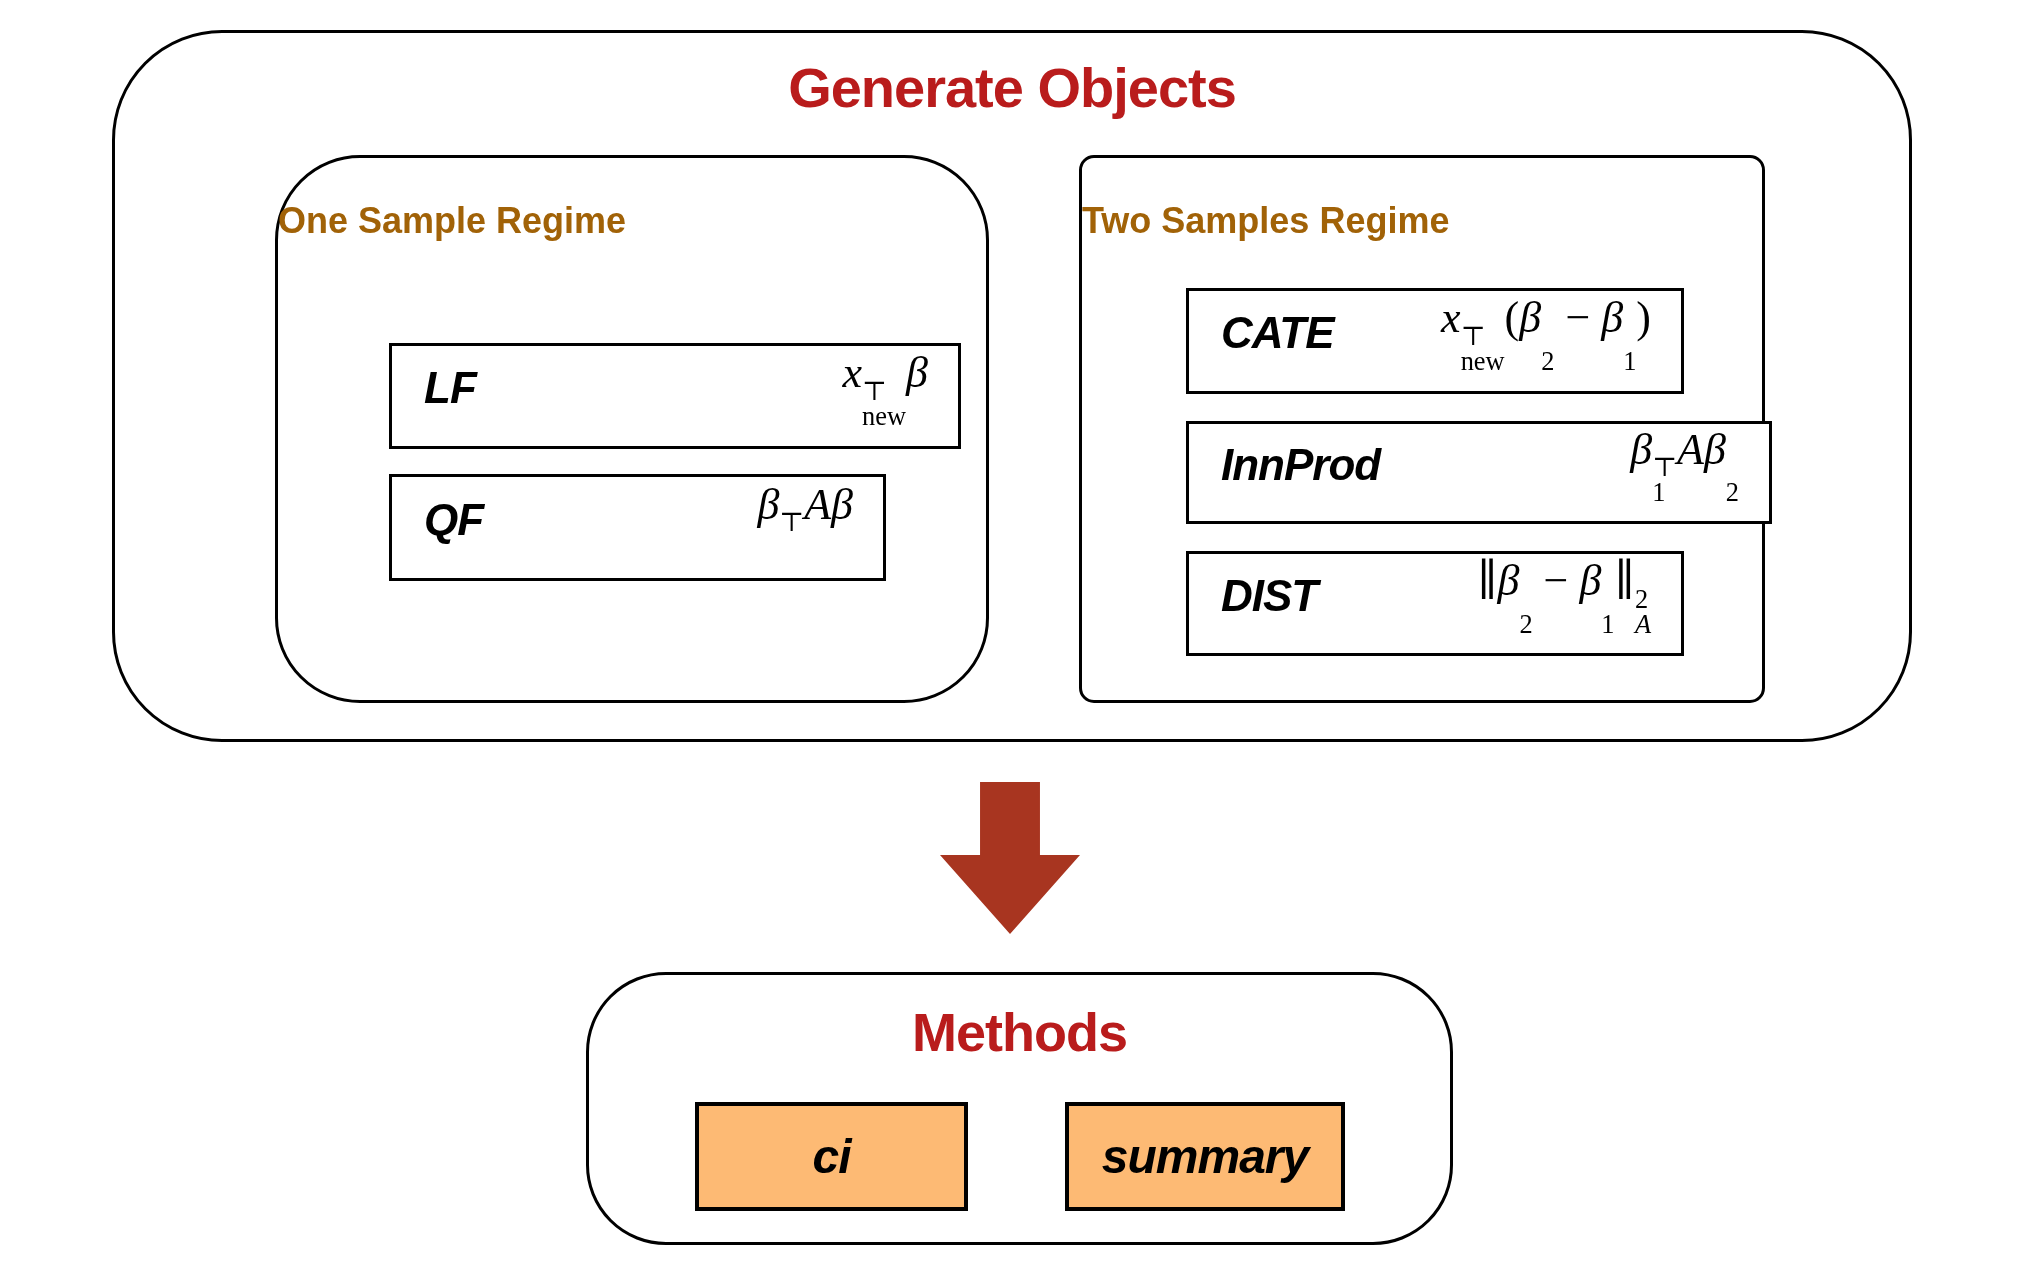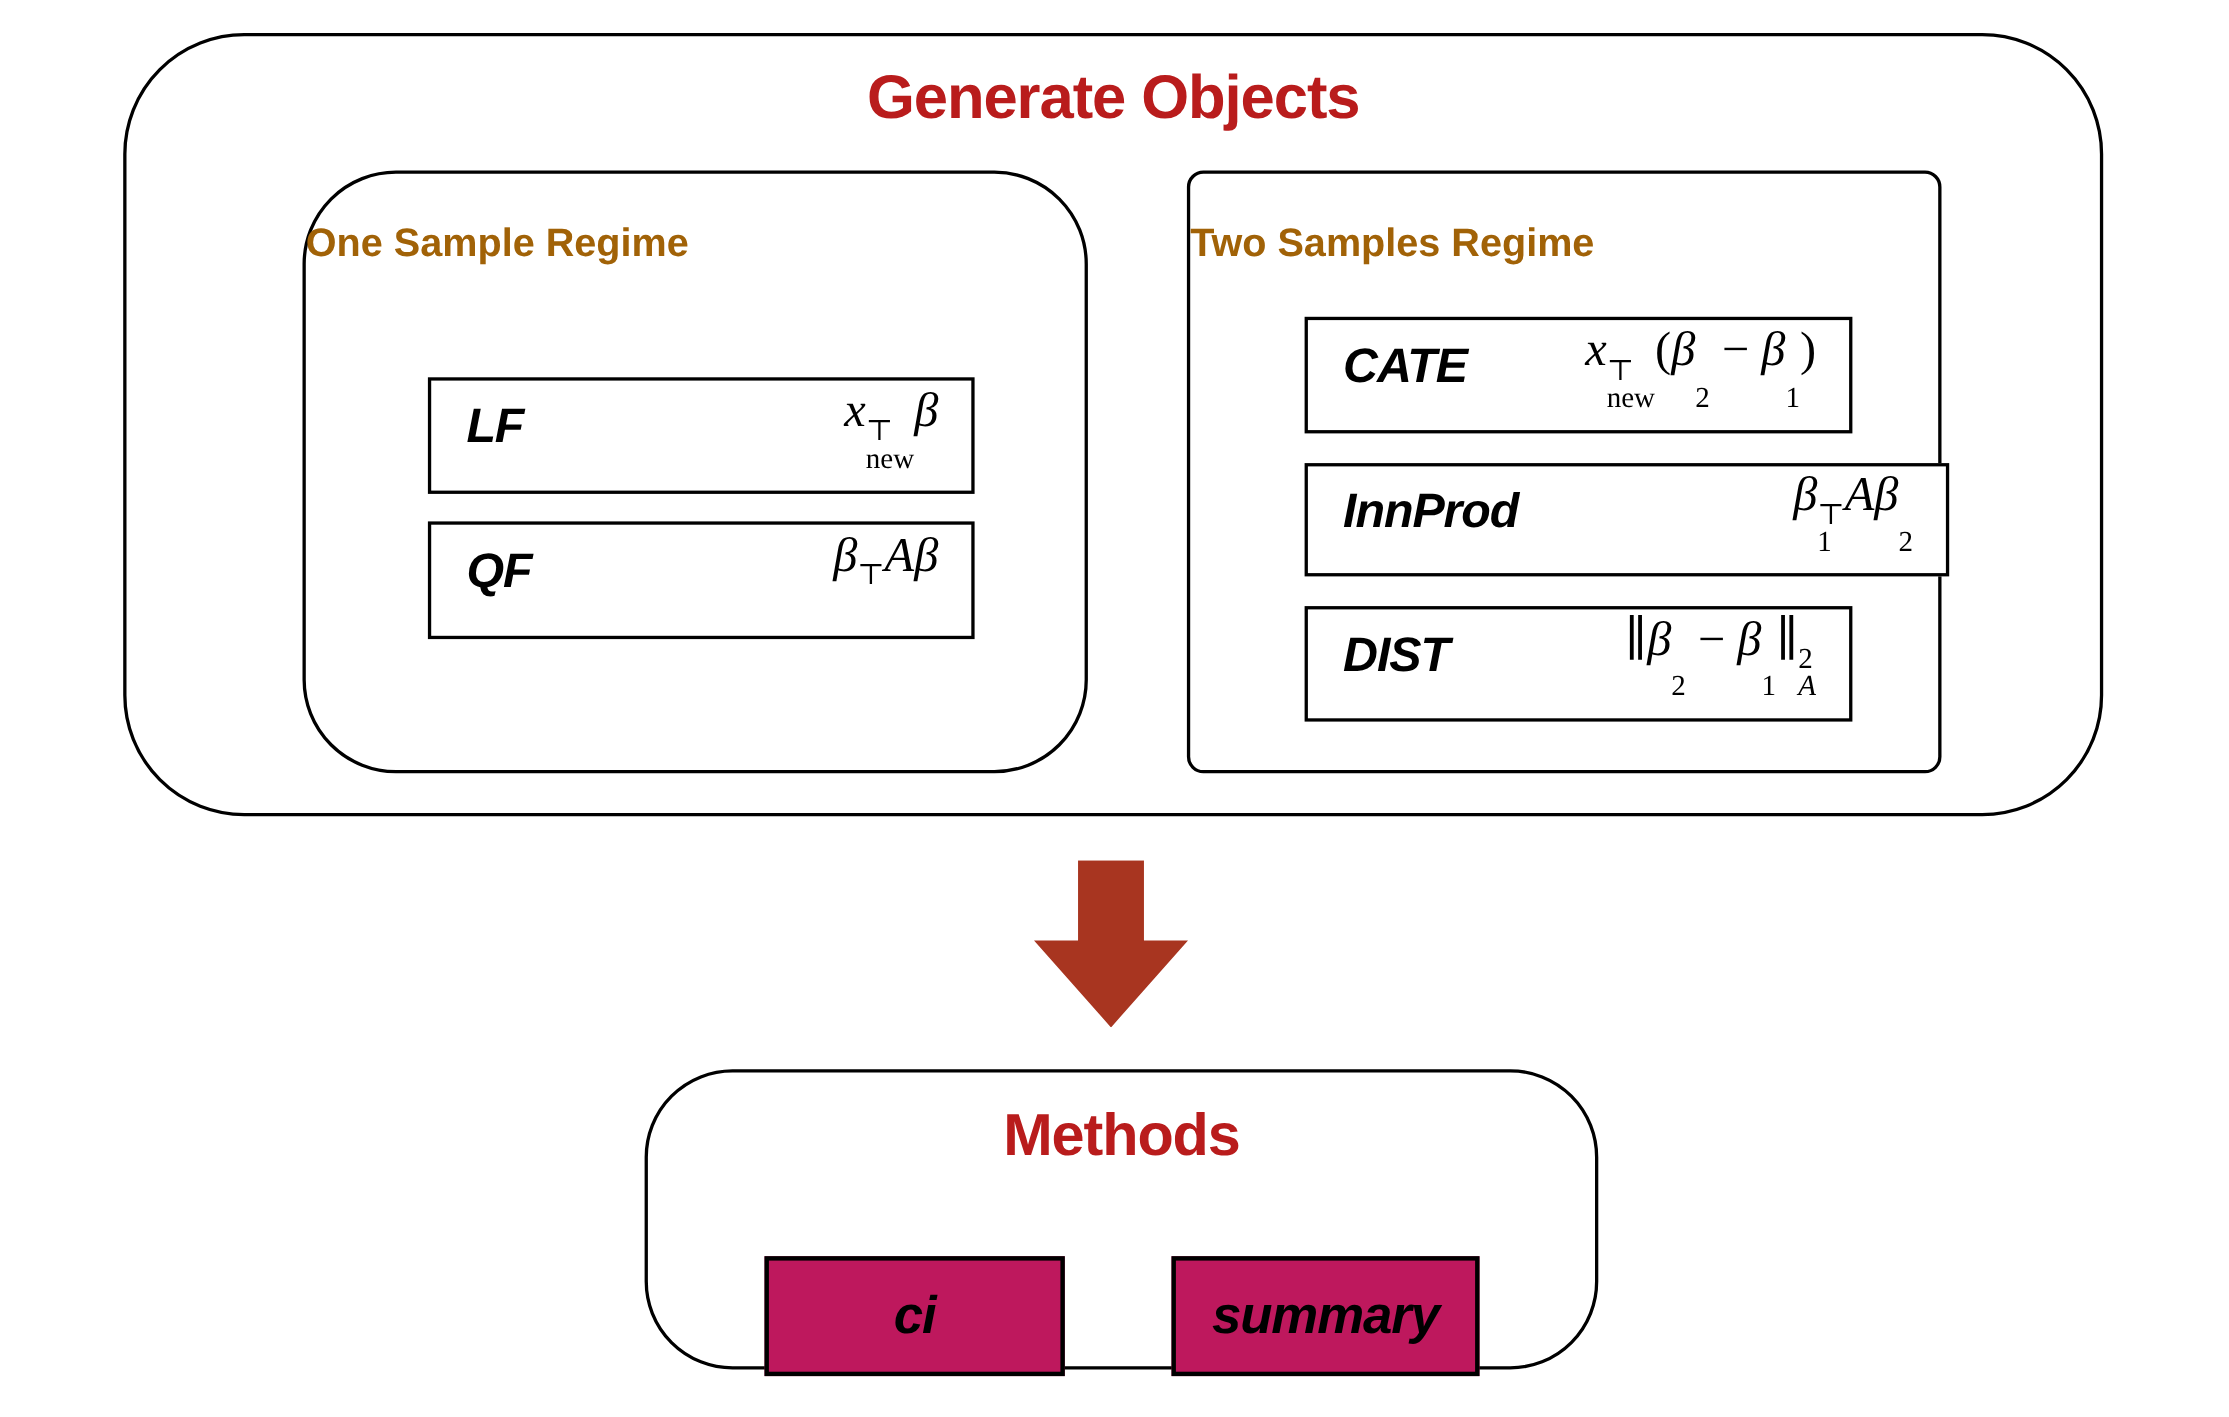--- a/index.html
+++ b/index.html
@@ -28,35 +28,35 @@
   .formula{
     font-family:"Liberation Serif","DejaVu Serif","DejaVu Sans",serif;
     font-size:44px;white-space:nowrap;
   }
   .formula .it{font-style:italic;}
   .formula .scripts{
     display:inline-flex;flex-direction:column;align-items:flex-start;
     font-size:0.60em;line-height:0.95;vertical-align:-0.48em;
   }
   
-  #lf-box{left:111px;top:185px;width:497px;height:106px;gap:30px;}
+  #lf-box{left:111px;top:185px;width:572px;height:106px;gap:30px;}
   #qf-box{left:111px;top:316px;width:497px;height:107px;}
   
   #cate-box{left:104px;top:130px;width:498px;height:106px;}
   #innprod-box{left:104px;top:263px;width:586px;height:103px;}
   #dist-box{left:104px;top:393px;width:498px;height:105px;}
   #arrow{
     position:absolute;left:940px;top:782px;width:140px;height:152px;background:#A83520;
     clip-path:polygon(28.6% 0%,71.4% 0%,71.4% 48%,100% 48%,50% 100%,0% 48%,28.6% 48%);
   }
   #methods{left:586px;top:972px;width:867px;height:273px;border-radius:80px;}
   #methods .big-title{top:26px;font-size:54px;}
   .method-box{
-    position:absolute;border:4px solid #000;background:#be185d;box-sizing:border-box;
-    display:flex;align-items:center;justify-content:center;margin-top:40px;
+    position:absolute;border:4px solid #000;background:#fdba74;box-sizing:border-box;
+    display:flex;align-items:center;justify-content:center;
   }
   #ci-box{left:106px;top:127px;width:273px;height:109px;}
   #summary-box{left:476px;top:127px;width:280px;height:109px;}
   .method-label{font-weight:bold;font-style:italic;font-size:48px;letter-spacing:-1px;}
 </style>
 </head>
 <body>
 
 <div class="canvas">
 

